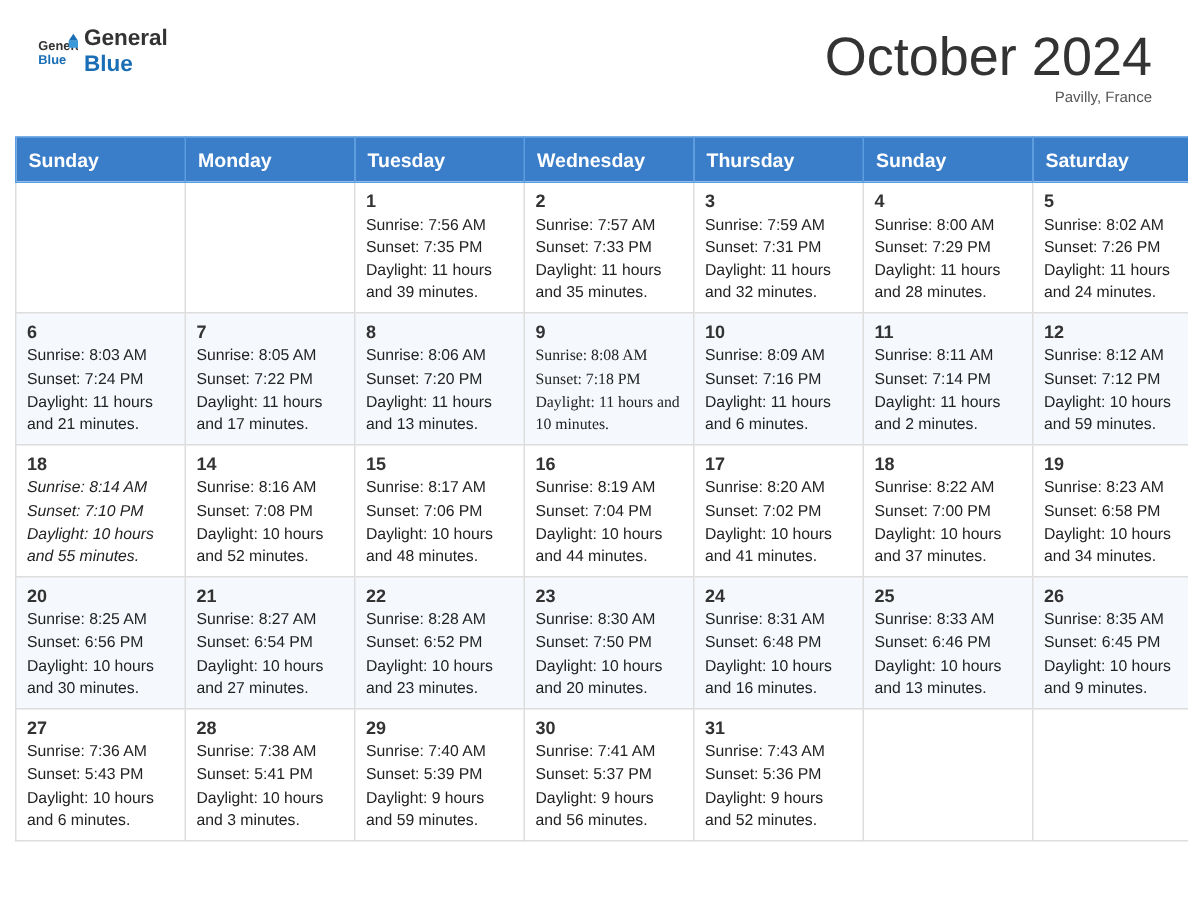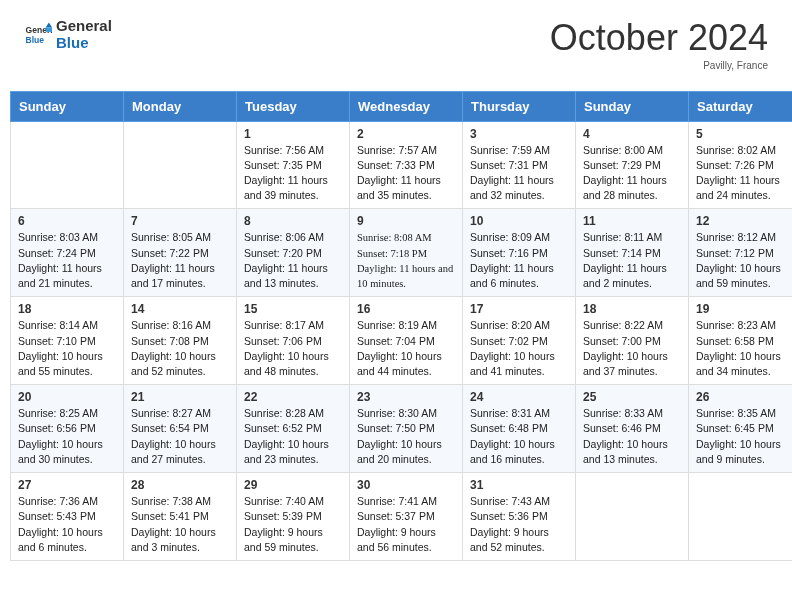--- a/index.html
+++ b/index.html
@@ -196,21 +196,21 @@
         <td>
           <span class="day-num">12</span>
           <div class="day-info" style="white-space: pre-line;">Sunrise: 8:12 AM
 Sunset: 7:12 PM
 Daylight: 10 hours and 59 minutes.</div>
         </td>
       </tr>
       <tr>
         <td>
           <span class="day-num">18</span>
-          <div class="day-info" style="white-space: pre-line;">Sunrise: 8:14 AM
+          <div class="day-info" style="white-space: pre-line; font-style: italic;">Sunrise: 8:14 AM
 Sunset: 7:10 PM
 Daylight: 10 hours and 55 minutes.</div>
         </td>
         <td>
           <span class="day-num">14</span>
           <div class="day-info" style="white-space: pre-line;">Sunrise: 8:16 AM
 Sunset: 7:08 PM
 Daylight: 10 hours and 52 minutes.</div>
         </td>
         <td>

